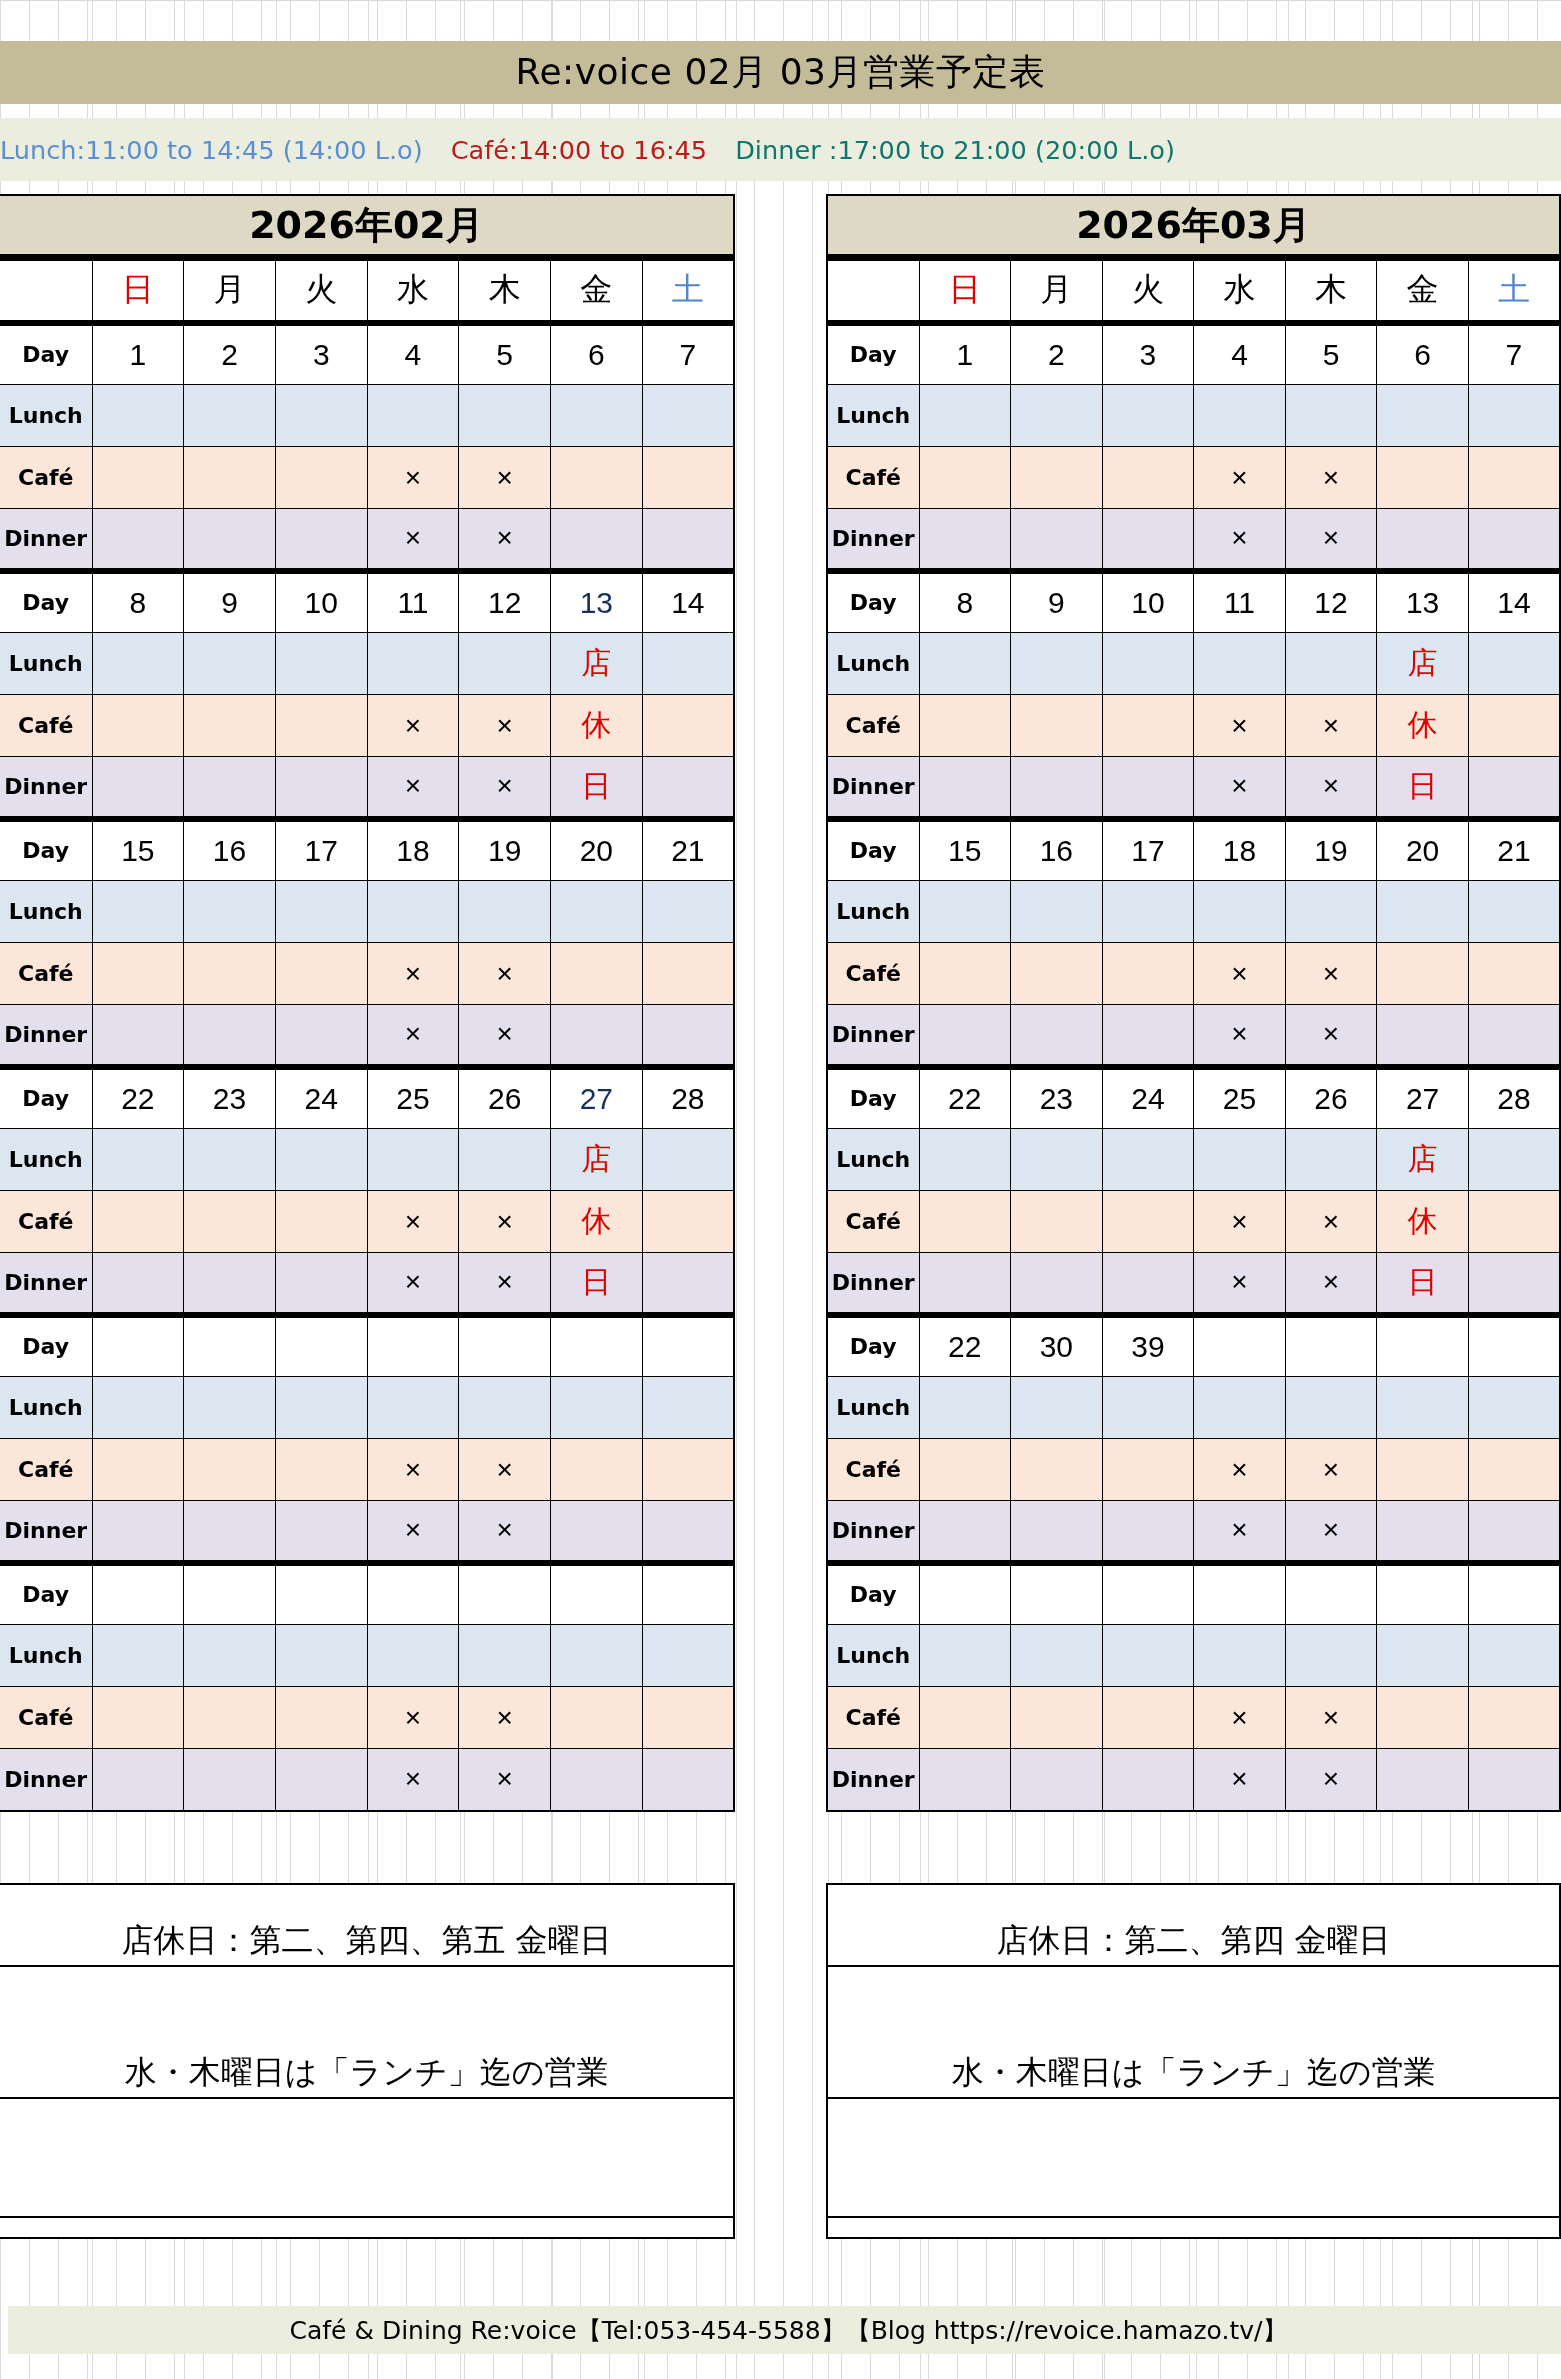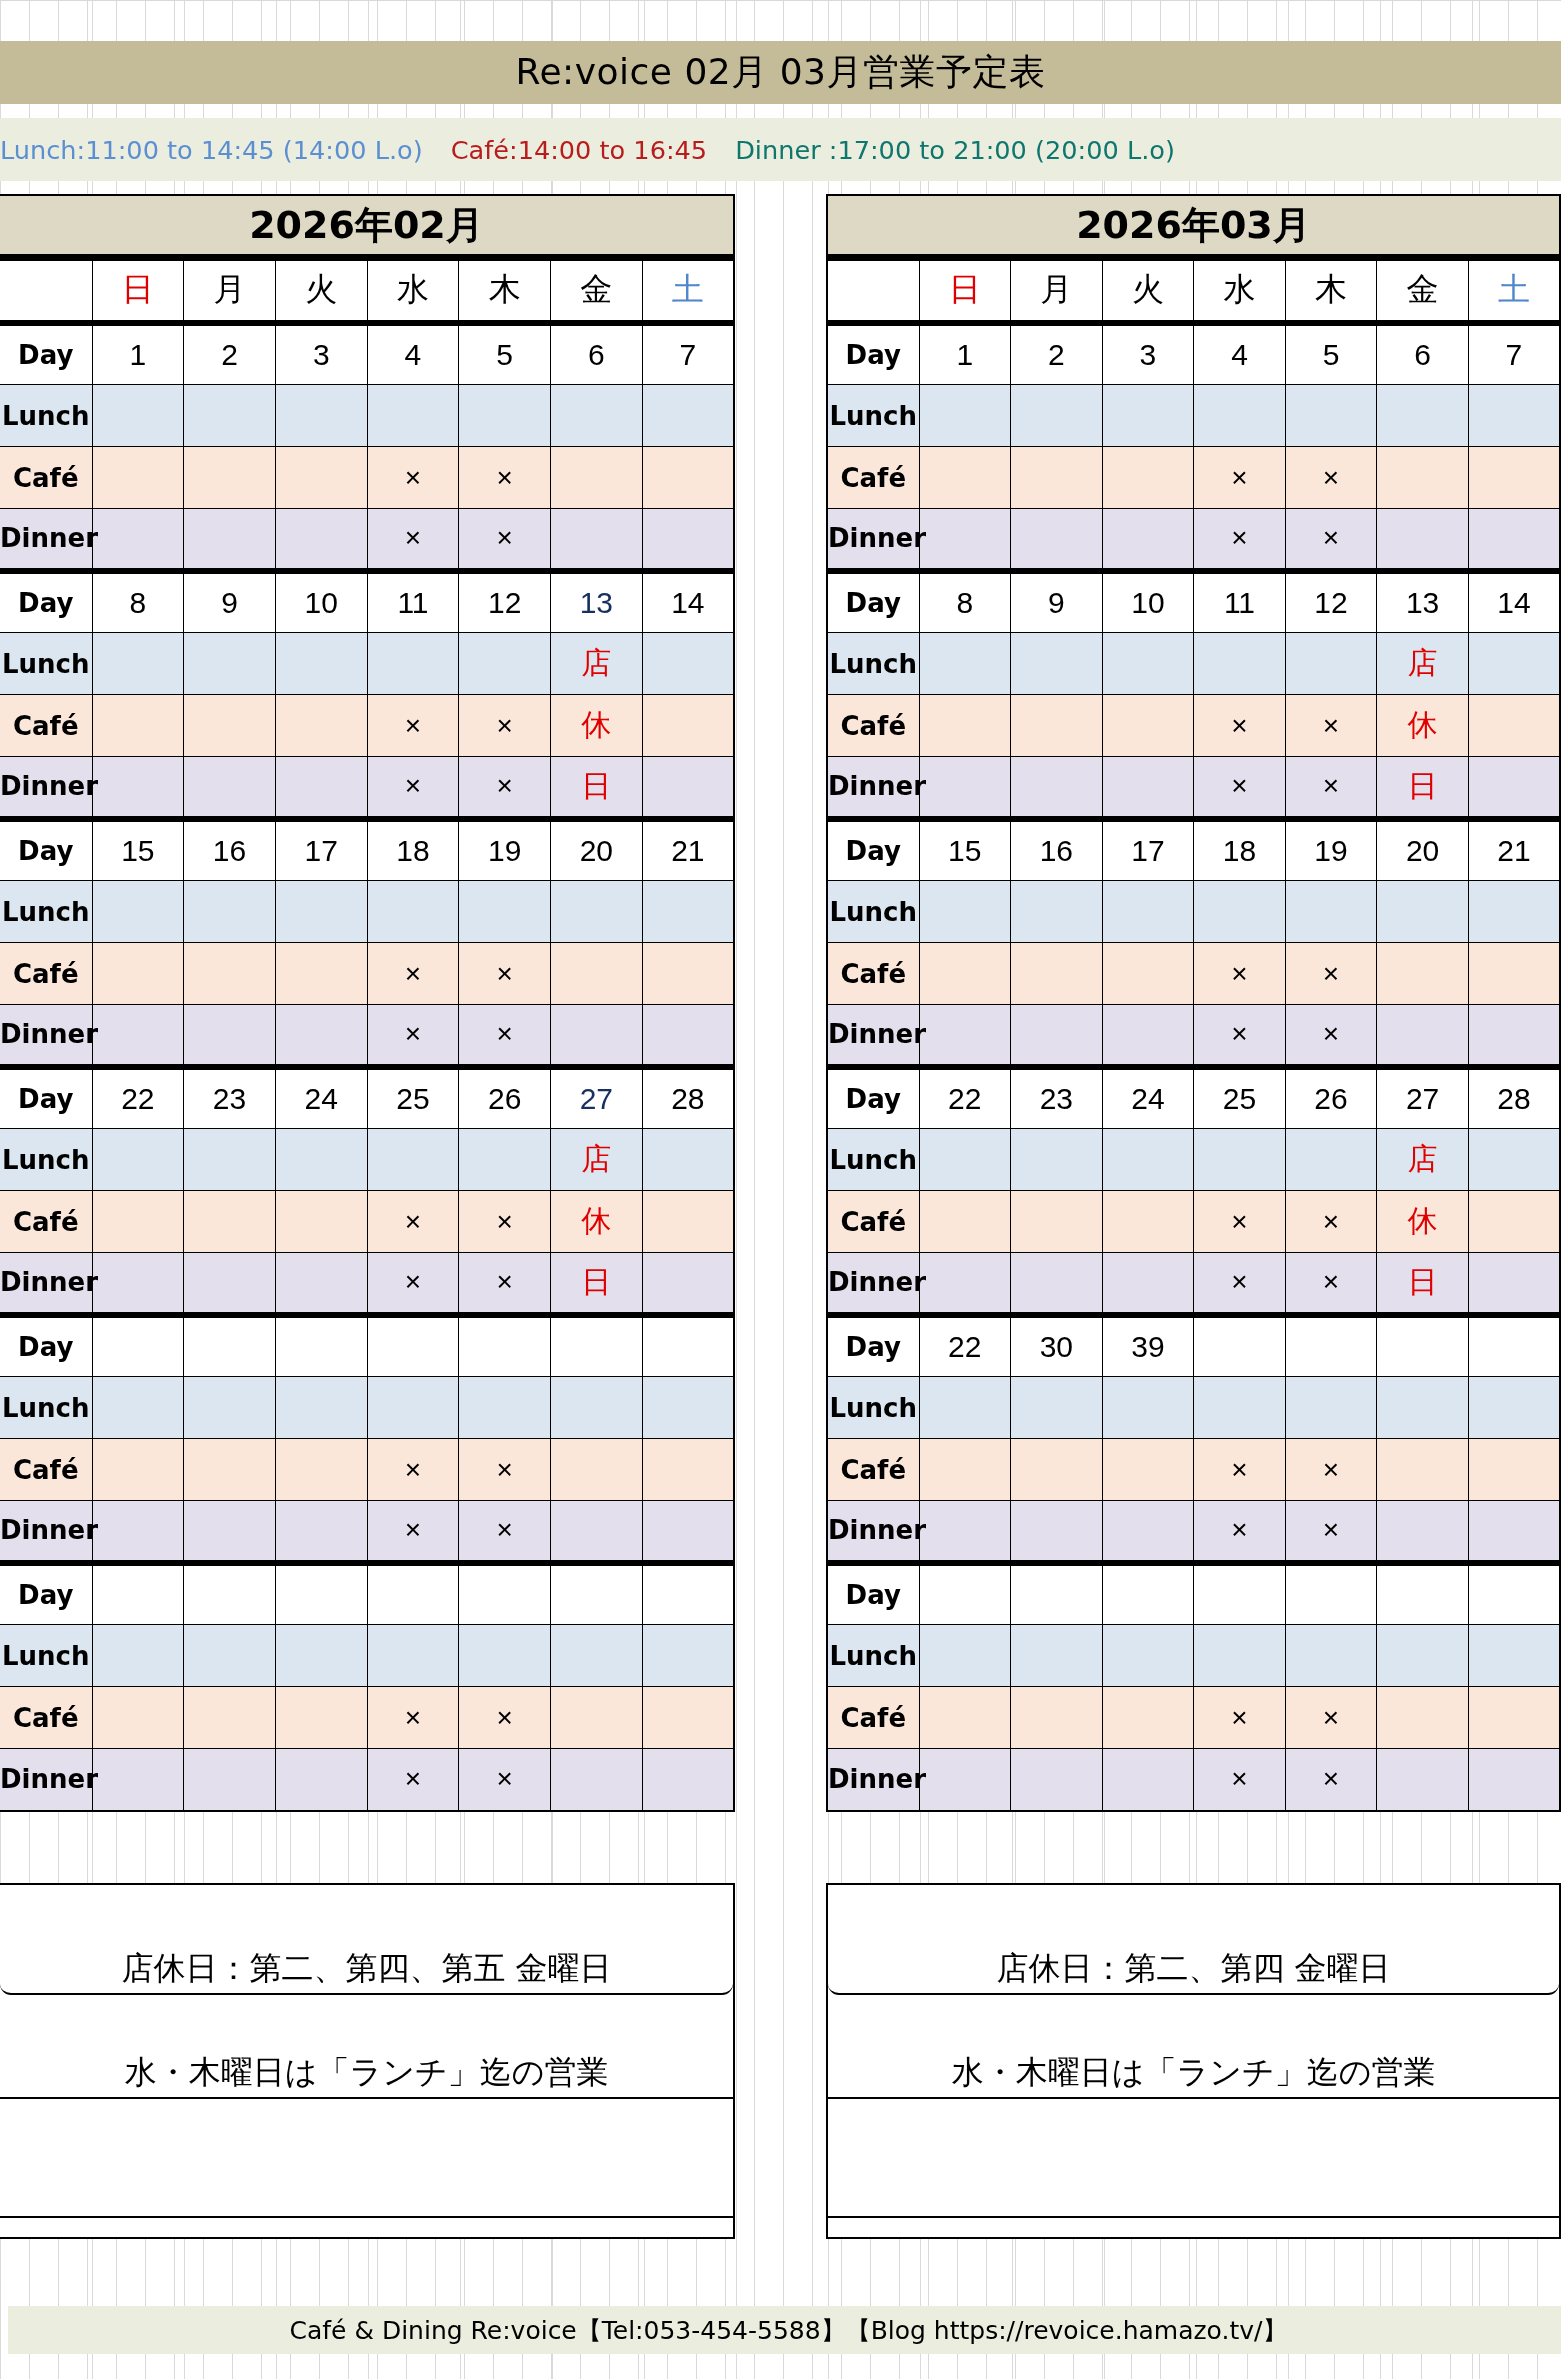--- a/index.html
+++ b/index.html
@@ -39,21 +39,21 @@
     font-size: 38px; font-weight: bold;
     border-top: 2.8px solid #000; border-right: 2.8px solid #000; border-left: 2.8px solid #000;
     border-bottom: 6.6px solid #000;
   }
   .cal.left .month { border-left: none; }
   table { border-collapse: collapse; width: 735px; table-layout: fixed; }
   td {
     border: 1.9px solid #000; text-align: center; vertical-align: middle;
     height: 62px; font-size: 30px; font-family: "Liberation Sans", sans-serif;
   }
-  td.lbl { width: 92px; font-size: 26px; font-weight: bold; font-family: "DejaVu Sans", sans-serif; }
+  td.lbl { width: 92px; font-size: 22px; font-weight: bold; font-family: "DejaVu Sans", sans-serif; }
   .cal.left td:first-child { border-left: none; }
   tr.wd td { height: 62px; font-size: 32px; }
   tr.wd { border-bottom: 6.6px solid #000; }
   tr.sep td { border-bottom: 6.6px solid #000; }
   tr.day td { background: #fff; }
   tr.lunch td { background: #dce6f0; }
   tr.cafe td { background: #fbe7da; }
   tr.dinner td { background: #e3dfec; }
   td.r { color: #e00000; }
   td.b { color: #4f86cc; }
@@ -62,21 +62,21 @@
   td.closed { color: #e00000; font-size: 30px; }
   tr.last td { border-bottom: 2.8px solid #000; }
   .cal.right table { border-right: 2.8px solid #000; border-left: 2.8px solid #000; }
   .cal.left table { border-right: 2.8px solid #000; }
 
   .notes { position: absolute; top: 1883px; width: 735px; height: 356px; border: 2.8px solid #000; background: #fff; }
   .notes.left { left: 0; border-left: none; }
   .notes.right { left: 826px; }
   .notes .line { position: absolute; left: 0; right: 0; display: flex; justify-content: center;
     align-items: flex-end; font-size: 32px; padding-bottom: 1.9px; }
-  .notes .l1 { top: 8px; height: 102px; border-bottom: 2.8px solid #000; border-radius: 11px; }
+  .notes .l1 { top: 0; height: 82px; border-bottom: 2.8px solid #000; }
   .notes .l2 { top: 119px; height: 95px; border-bottom: 2.8px solid #000; }
   .notes .l3 { top: 214px; height: 119px; border-bottom: 2.8px solid #000; }
 
   .footer {
     position: absolute; left: 8px; top: 2306px; width: 1561px; height: 48px;
     background: #ebeedf; display: flex; align-items: center; justify-content: center;
     font-size: 25px;
   }
 </style>
 </head>

